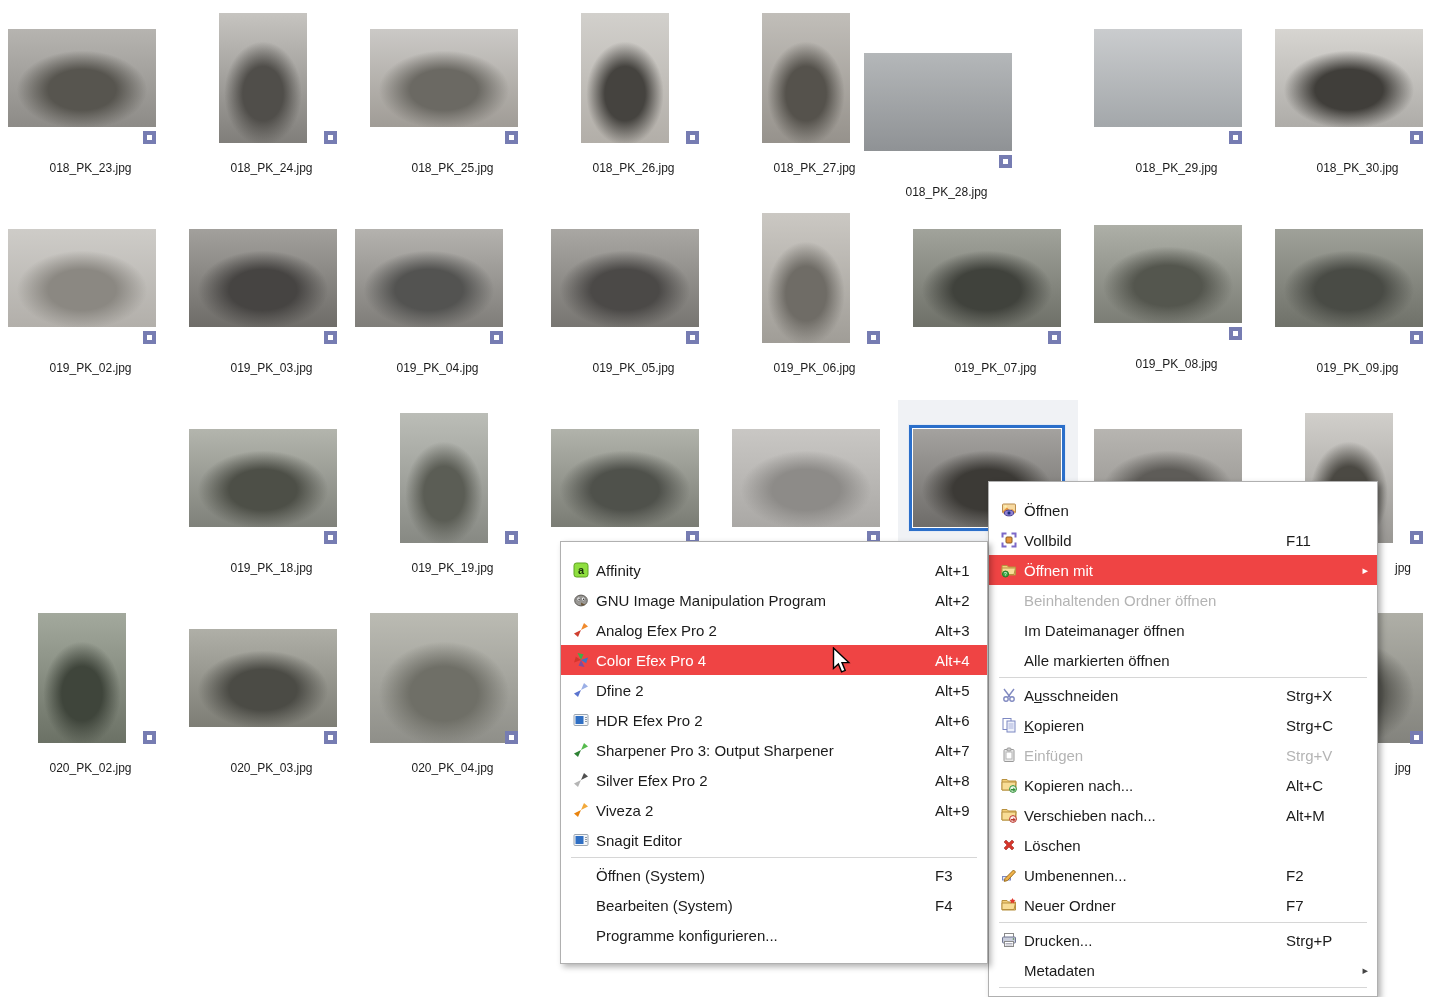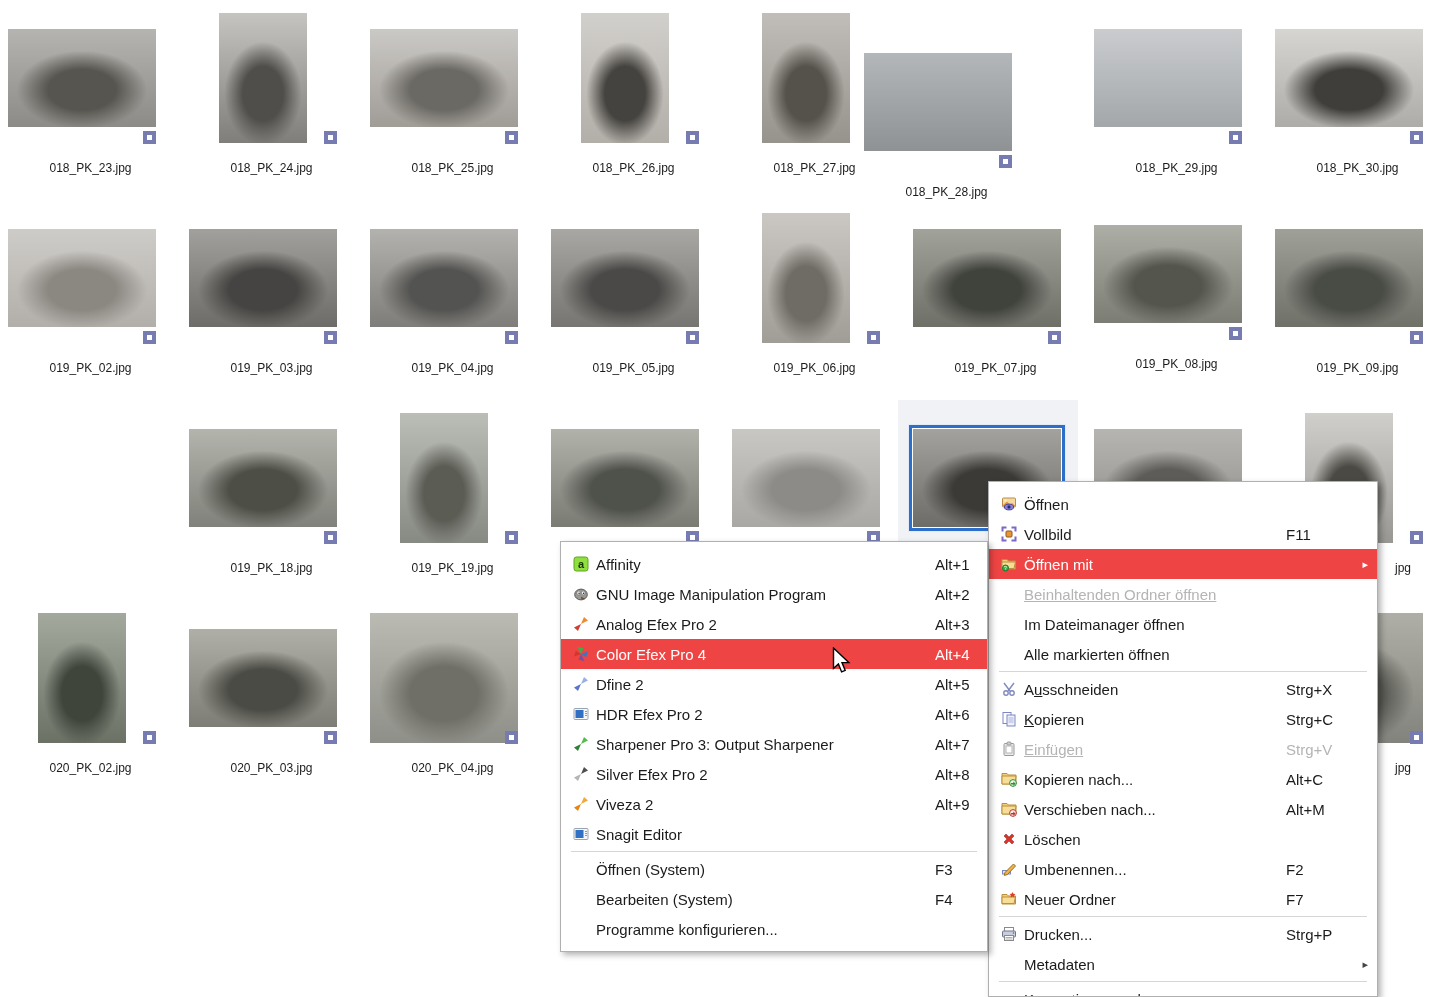--- a/index.html
+++ b/index.html
@@ -17,36 +17,36 @@
   .frame.selected{border:3px solid #2b6fca;background:#fff;padding:1px;box-shadow:0 0 0 1px #e4ebf5;}
   .photo{display:block;}
   .badge{position:absolute;right:0;bottom:-1px;width:13px;height:13px;
     display:flex;align-items:center;justify-content:center;}
   .badge .inner{width:5px;height:5px;background:#ffffff;}
   .filename{position:absolute;top:161px;left:0;width:100%;text-align:center;
     font-size:12px;color:#1b1b1b;white-space:nowrap;}
   .filename.partial{left:128px;width:auto;text-align:center;}
   
   .menu{position:absolute;background:#ffffff;border:1px solid #b0b0b0;box-sizing:border-box;
-    padding:7px 0;box-shadow:3px 3px 6px rgba(0,0,0,0.30);font-size:15px;color:#1b1b1b;text-align:right;}
+    padding:13px 0;box-shadow:3px 3px 6px rgba(0,0,0,0.30);font-size:15px;color:#1b1b1b;text-align:right;}
   #context-menu{left:988px;top:481px;width:390px;height:516px;overflow:hidden;z-index:10;}
   #open-with-menu{left:560px;top:541px;width:428px;z-index:11;}
   .mi{height:30px;display:flex;align-items:center;position:relative;white-space:nowrap;}
   .mi .ico{width:16px;height:16px;flex:0 0 16px;margin-left:12px;margin-right:7px;
     display:flex;align-items:center;justify-content:center;}
   .mi .ico svg{display:block;}
   .mi .lbl{white-space:nowrap;}
   .mi .sc{position:absolute;top:50%;transform:translateY(-50%);}
   #context-menu .sc{left:297px;}
   #open-with-menu .sc{left:374px;}
   .mi .arrow{position:absolute;right:9px;top:50%;transform:translateY(-50%);
     font-size:11px;color:#444;line-height:1;}
   .mi.hl{background:#ef4444;color:#ffffff;}
   .mi.hl .arrow{color:#ffffff;}
-  .mi.dis{color:#b4b4b4;text-decoration:underline;}
+  .mi.dis{color:#b4b4b4;}
   .msep{height:5px;position:relative;}
   .msep::after{content:"";position:absolute;left:10px;right:10px;top:2px;border-top:1px solid #d6d6d6;}
   
   #cursor{position:absolute;left:832px;top:647px;z-index:60;}
 </style>
 </head>
 <body>
 
 <div id="grid">
     <div class="cell" style="left: 0px; top: 0px;">
@@ -152,21 +152,21 @@
       <div class="thumbbox">
         <div class="frame">
           <div class="photo" style="width: 148px; height: 98px; background: radial-gradient(44% 40% at 50% 62%, rgb(70, 68, 66) 0%, rgb(70, 68, 66) 52%, rgba(0, 0, 0, 0) 100%), linear-gradient(rgb(162, 160, 156), rgb(110, 108, 104));"></div>
         </div>
         <div class="badge" style="background: rgb(118, 124, 178);">
           <div class="inner"></div>
         </div>
       </div>
       <div class="filename">019_PK_03.jpg</div>
     </div>
-    <div class="cell" style="left: 362px; top: 200px;">
+    <div class="cell" style="left: 347px; top: 200px;">
       <div class="thumbbox">
         <div class="frame">
           <div class="photo" style="width: 148px; height: 98px; background: radial-gradient(44% 40% at 50% 62%, rgb(83, 83, 81) 0%, rgb(83, 83, 81) 52%, rgba(0, 0, 0, 0) 100%), linear-gradient(rgb(180, 178, 174), rgb(127, 125, 121));"></div>
         </div>
         <div class="badge" style="background: rgb(118, 124, 178);">
           <div class="inner"></div>
         </div>
       </div>
       <div class="filename">019_PK_04.jpg</div>
     </div>

